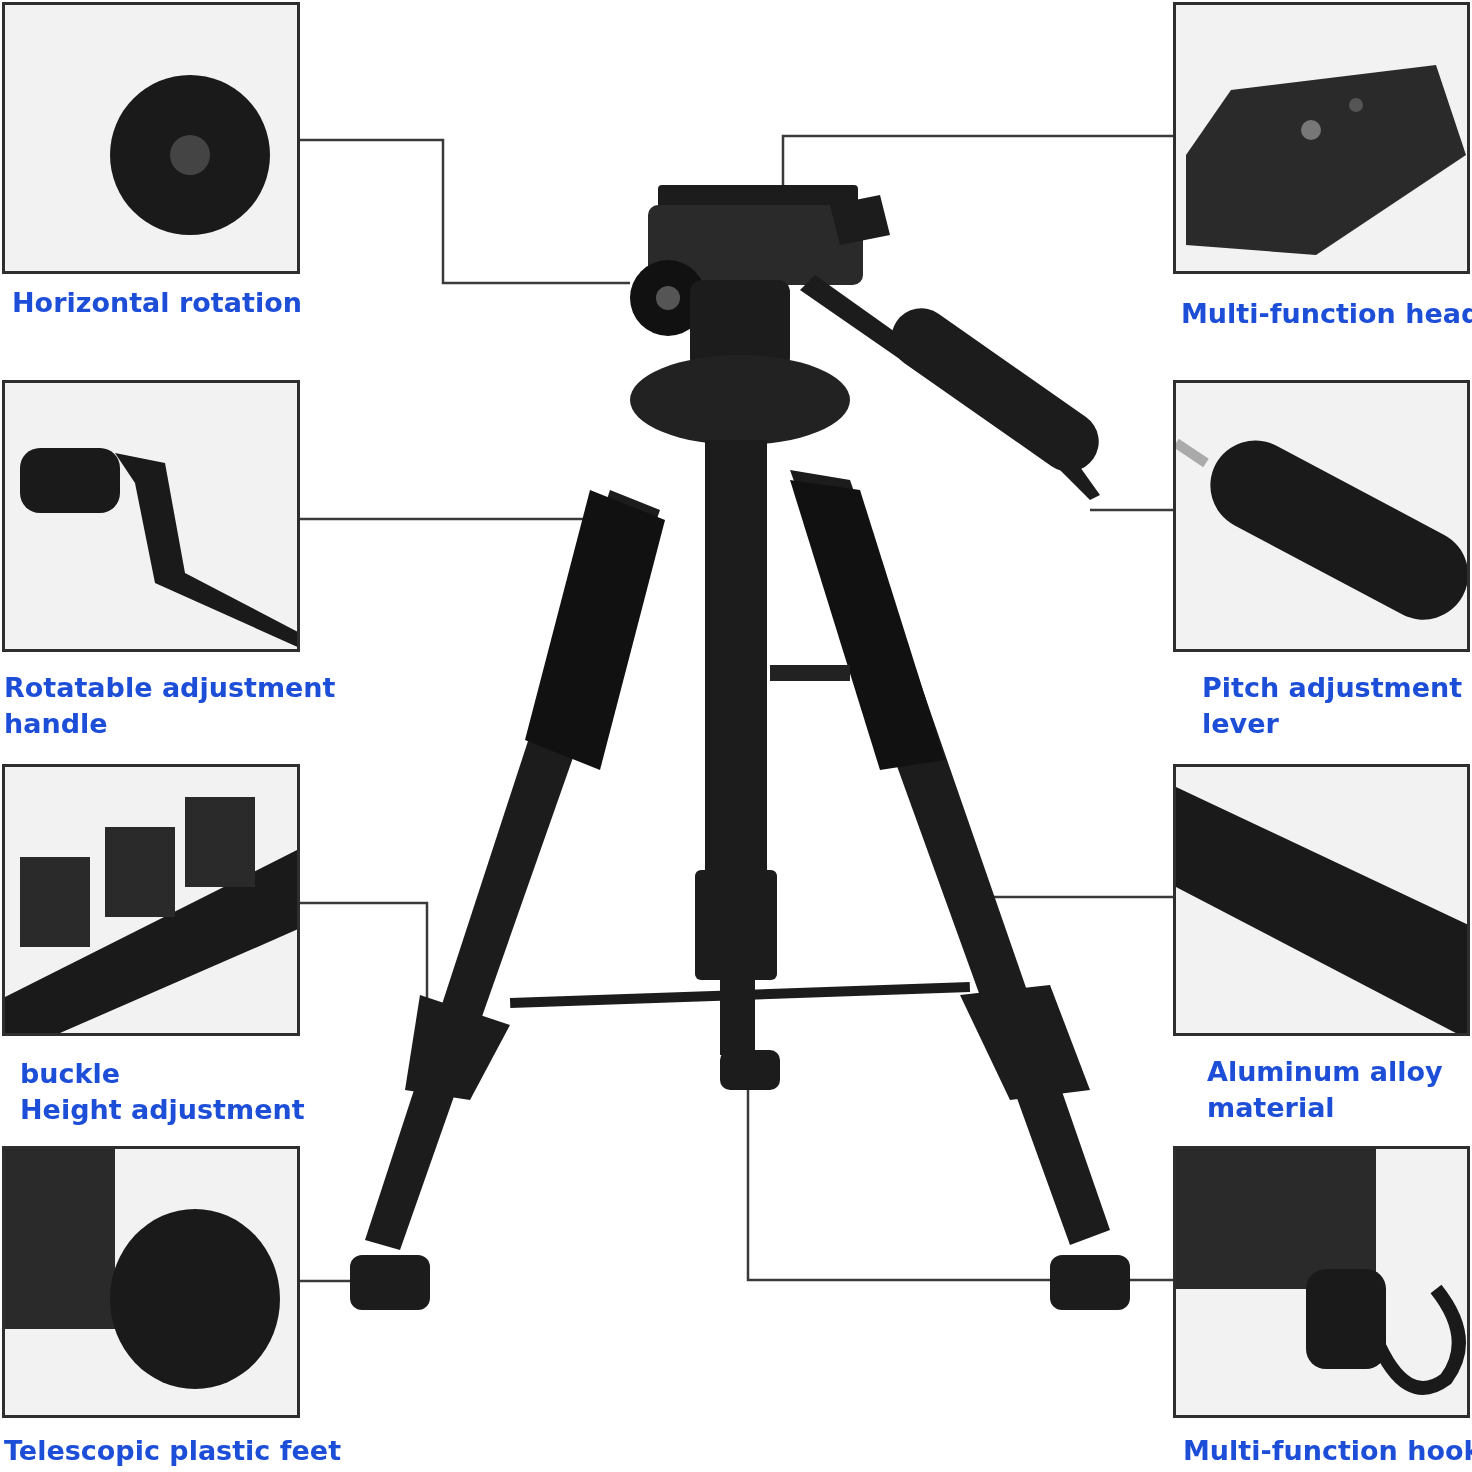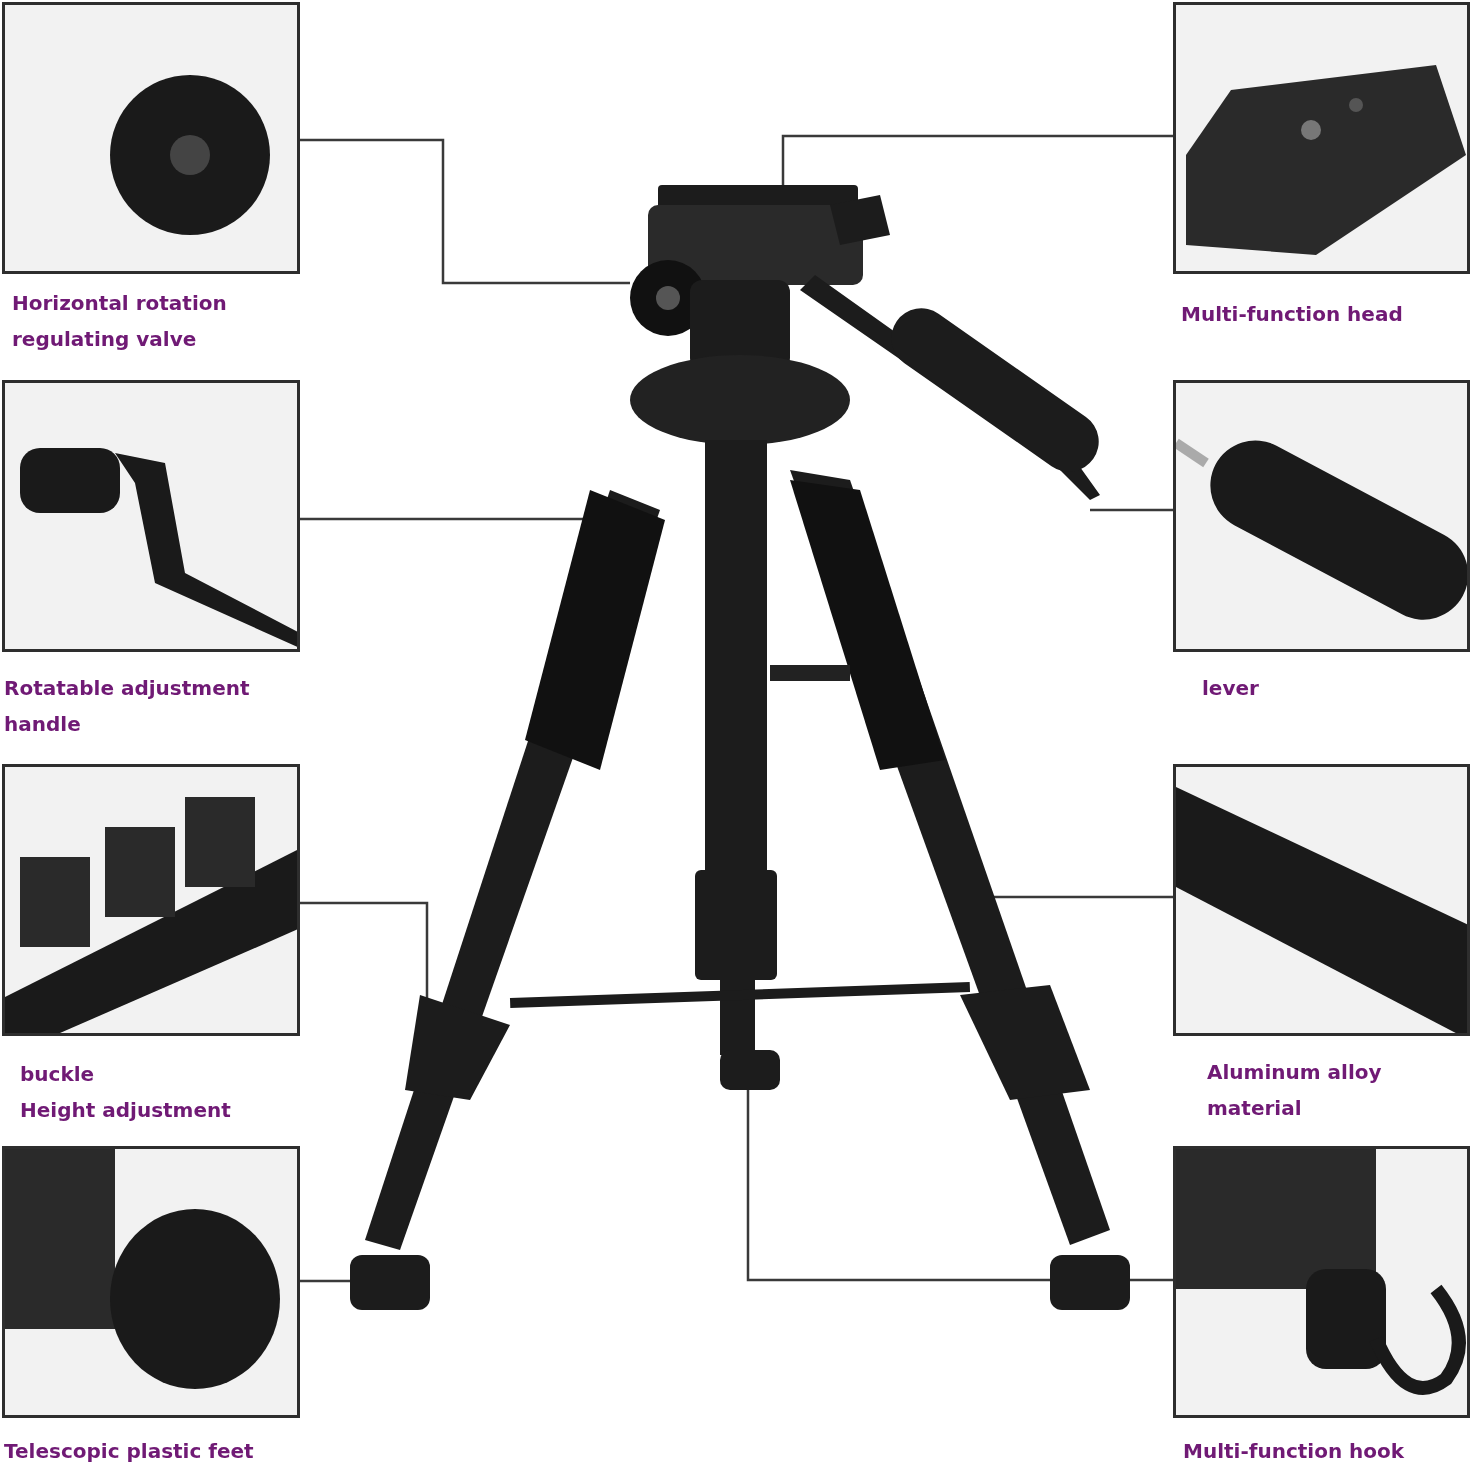--- a/index.html
+++ b/index.html
@@ -1,18 +1,18 @@
 <!DOCTYPE html>
 <html><head>
 <meta charset="utf-8">
 <style>
   html,body{margin:0;padding:0;background:#fff;}
   body{width:1472px;height:1472px;position:relative;overflow:hidden;font-family:"DejaVu Sans","Liberation Sans",sans-serif;}
   .box{position:absolute;border:3px solid #2e2e2e;box-sizing:border-box;background:#f2f2f2;overflow:hidden;}
-  .label{position:absolute;font-weight:bold;color:#701a75;font-size:20px;line-height:36px;white-space:nowrap;}
+  .label{position:absolute;font-weight:bold;color:#1d4ed8;font-size:27px;line-height:36px;white-space:nowrap;}
   svg{position:absolute;left:0;top:0;}
 </style>
 </head>
 <body>
 
 <svg width="1472" height="1472">
   <g stroke="#3a3a3a" stroke-width="2.5" fill="none">
     <polyline points="298,140 443,140 443,283 630,283"></polyline>
     <polyline points="1173,136 783,136 783,190"></polyline>
     <polyline points="298,519 640,519"></polyline>
@@ -58,21 +58,20 @@
 </svg>
 
 <div class="box" style="left:2px;top:2px;width:298px;height:272px;">
   <svg width="298" height="272">
       <circle cx="185" cy="150" r="80" fill="#1a1a1a"></circle>
       <circle cx="185" cy="150" r="20" fill="#444"></circle>
     </svg>
 </div>
 <div class="label" style="left:12px;top:285px;">
   <div>Horizontal rotation</div>
-  <div>regulating valve</div>
 </div>
 
 <div class="box" style="left:2px;top:380px;width:298px;height:272px;">
   <svg width="298" height="272">
       <rect x="15" y="65" width="100" height="65" rx="20" fill="#1a1a1a"></rect>
       <path d="M110,70 L160,80 L180,190 L295,250 L295,265 L150,200 L130,100 Z" fill="#1a1a1a"></path>
     </svg>
 </div>
 <div class="label" style="left:4px;top:670px;">
   <div>Rotatable adjustment</div>
@@ -113,20 +112,21 @@
   <div>Multi-function head</div>
 </div>
 
 <div class="box" style="left:1173px;top:380px;width:297px;height:272px;">
   <svg width="297" height="272">
       <line x1="0" y1="60" x2="30" y2="80" stroke="#aaa" stroke-width="10"></line>
       <rect x="25" y="95" width="280" height="90" rx="45" fill="#1a1a1a" transform="rotate(28 150 140)"></rect>
     </svg>
 </div>
 <div class="label" style="left:1202px;top:670px;">
+  <div>Pitch adjustment</div>
   <div>lever</div>
 </div>
 
 <div class="box" style="left:1173px;top:764px;width:297px;height:272px;">
   <svg width="297" height="272">
       <polygon points="0,20 0,120 297,275 297,160" fill="#1a1a1a"></polygon>
     </svg>
 </div>
 <div class="label" style="left:1207px;top:1054px;">
   <div>Aluminum alloy</div>

